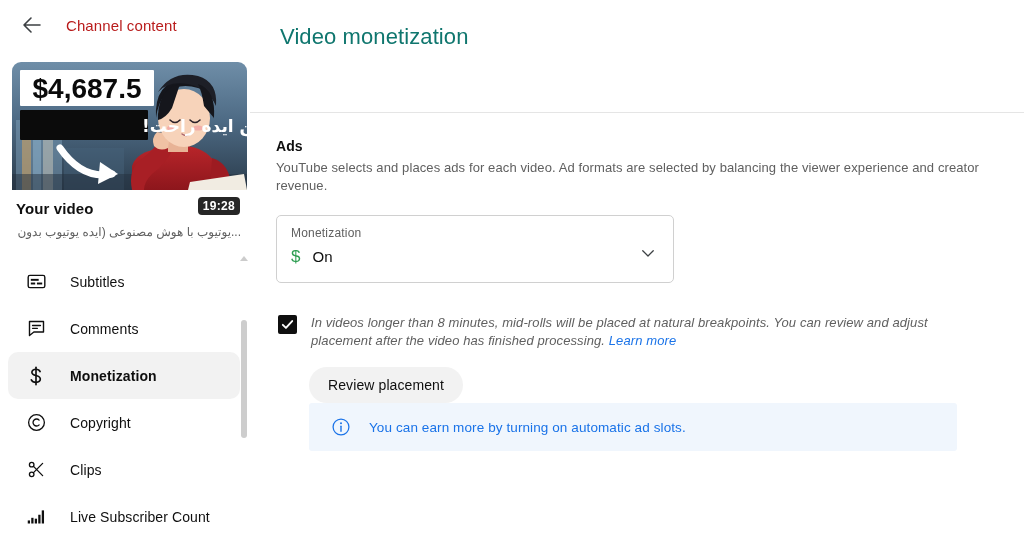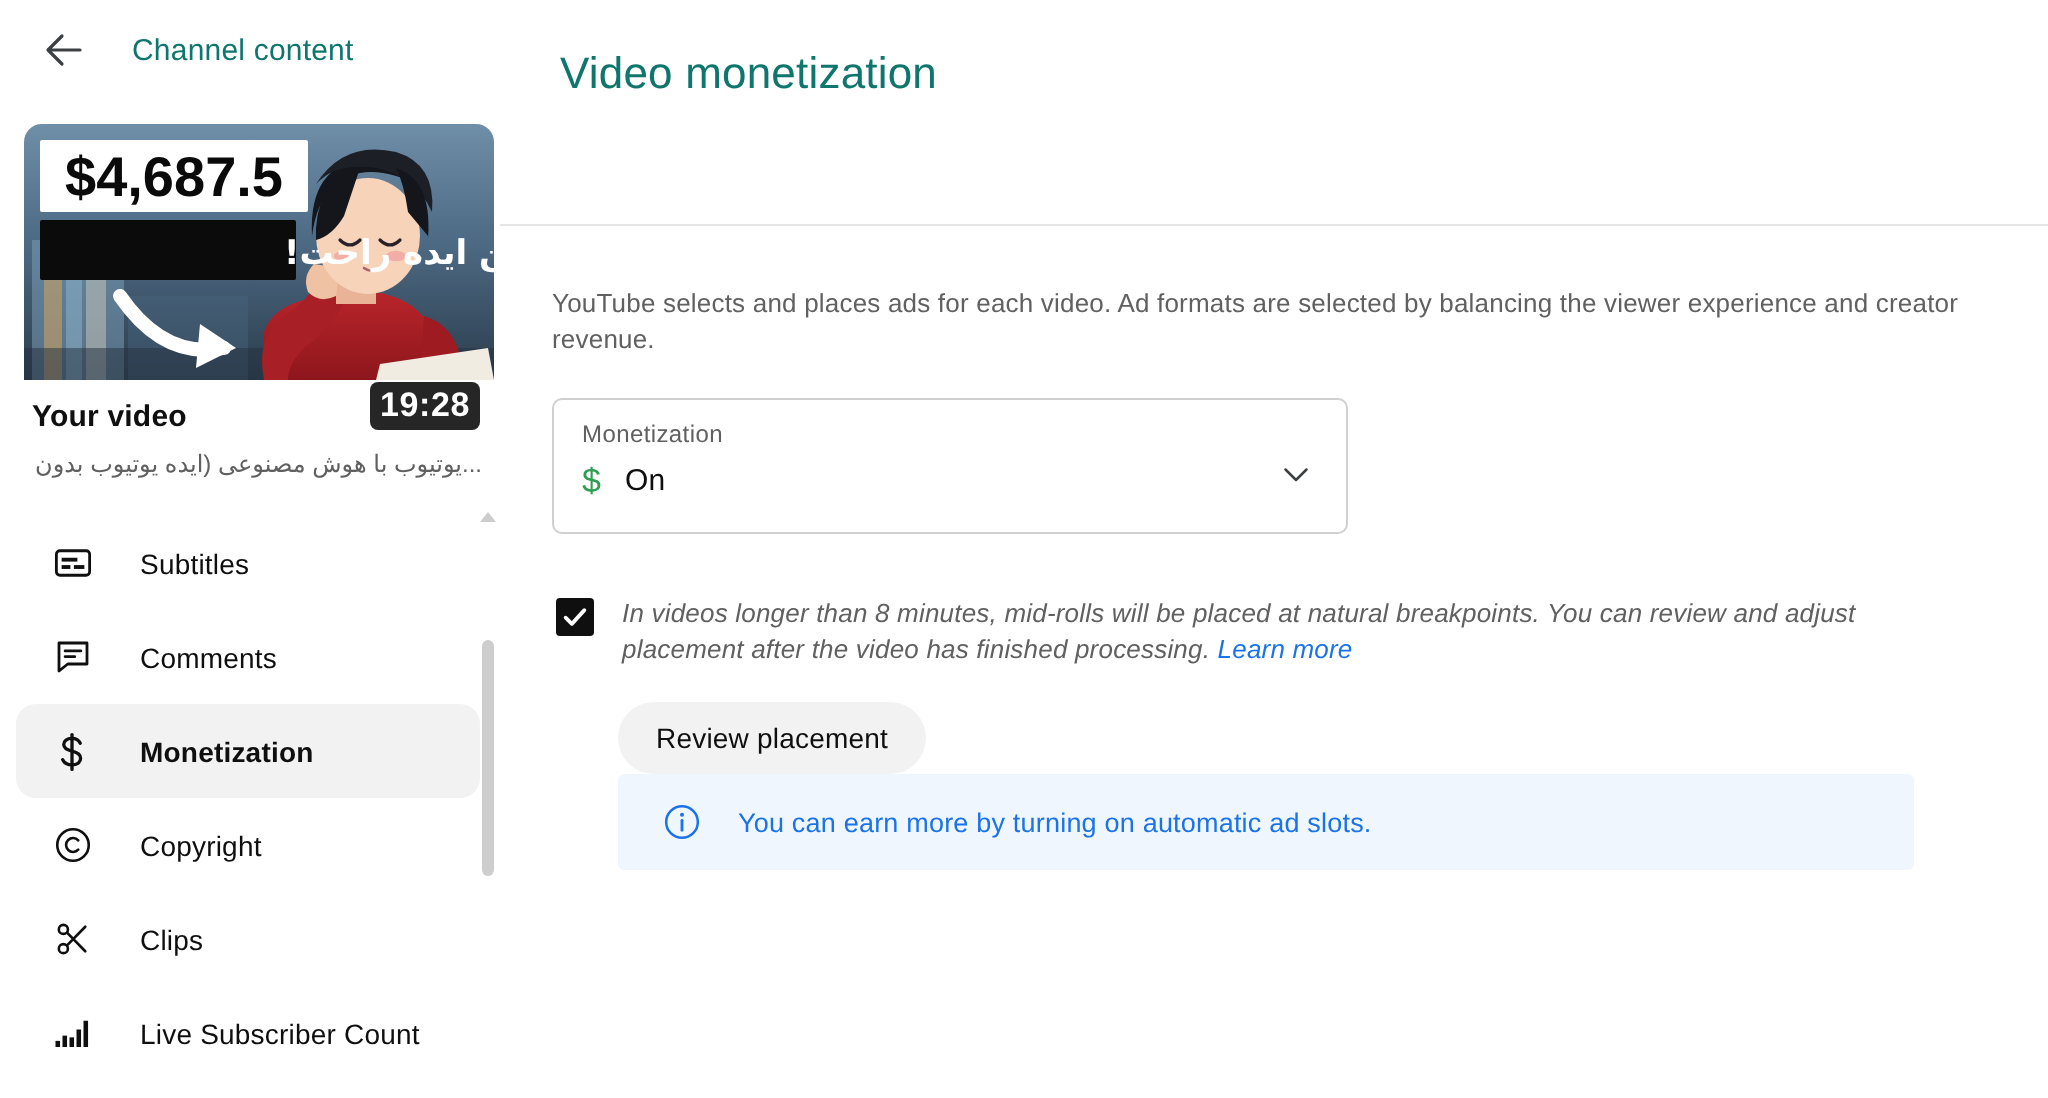--- a/index.html
+++ b/index.html
@@ -18,33 +18,33 @@
     width: 250px; height: 549px;
     background: #ffffff;
     overflow: hidden;
   }
   .side-header {
     display: flex; align-items: center;
     height: 50px; padding-left: 20px; gap: 22px;
   }
   .back-arrow { width: 24px; height: 24px; display: block; cursor: pointer; }
   .side-header-title {
-    font-size: 15px; font-weight: 400; color: #0f766e; letter-spacing: .1px;
+    font-size: 15px; font-weight: 400; color: #b91c1c; letter-spacing: .1px;
   }
 
   .thumb-wrap {
     position: absolute; left: 12px; top: 62px;
     width: 235px; height: 160px; border-radius: 9px;
     overflow: hidden; cursor: pointer;
   }
   .thumb-bg { position: absolute; inset: 0; }
   .thumb-duration {
     position: absolute; right: 7px; bottom: 7px;
     background: rgba(0,0,0,.85); color: #fff;
-    font-size: 17px; font-weight: 600;
+    font-size: 12px; font-weight: 600;
     padding: 2px 5px; border-radius: 4px; letter-spacing: .3px;
   }
 
   .video-meta { position: absolute; left: 16px; top: 200px; width: 225px; }
   .video-title {
     font-size: 15px; font-weight: 600; color: #0f0f0f; letter-spacing: .1px;
   }
   .video-sub {
     margin-top: 7px; font-size: 12px; color: #606060;
     direction: rtl; text-align: right; white-space: nowrap;
@@ -315,20 +315,21 @@
     <div class="side-scrollbar"></div>
   </div>
 
   <div class="main">
 
     <div class="page-title">Video monetization</div>
     <div class="divider"></div>
 
     <div class="content">
 
+      <div class="sec-title">Ads</div>
       <div class="sec-desc">YouTube selects and places ads for each video. Ad formats are selected by balancing the viewer experience and creator revenue.</div>
 
       
       <div class="select-field">
         <div class="select-label">Monetization</div>
         <div class="select-value-row">
           <span class="dollar-glyph">$</span>
           <span class="select-value">On</span>
         </div>
         <svg class="chevron" viewBox="0 0 24 24">

